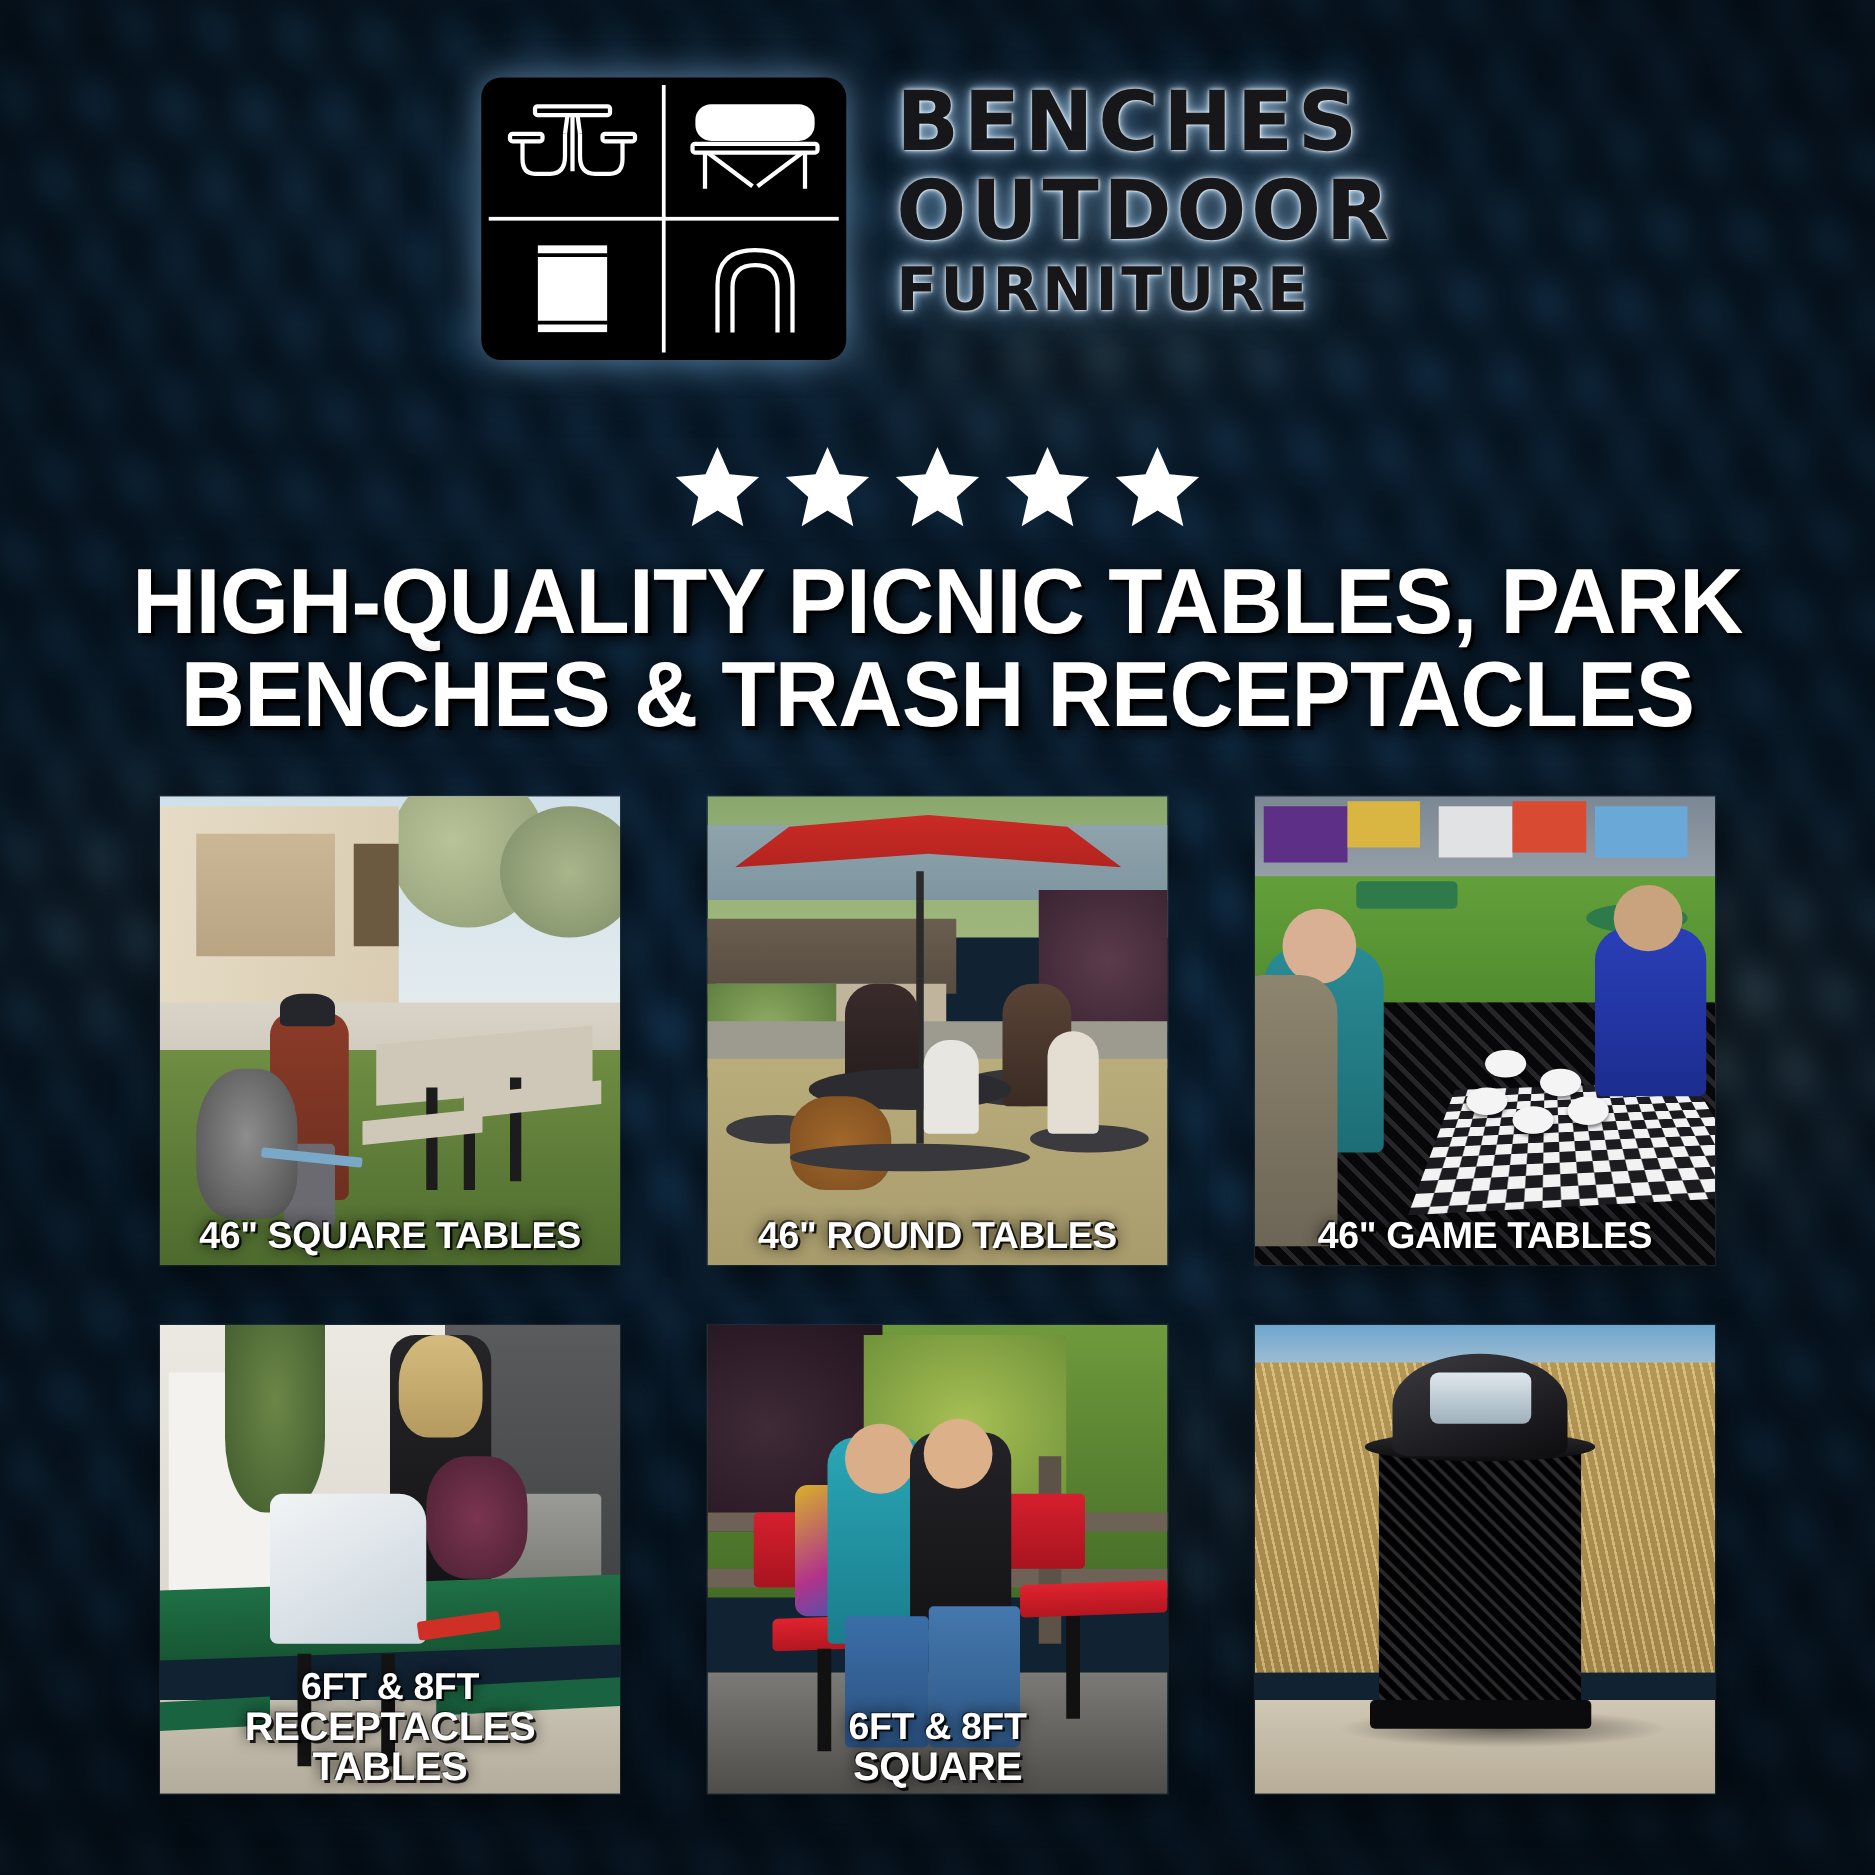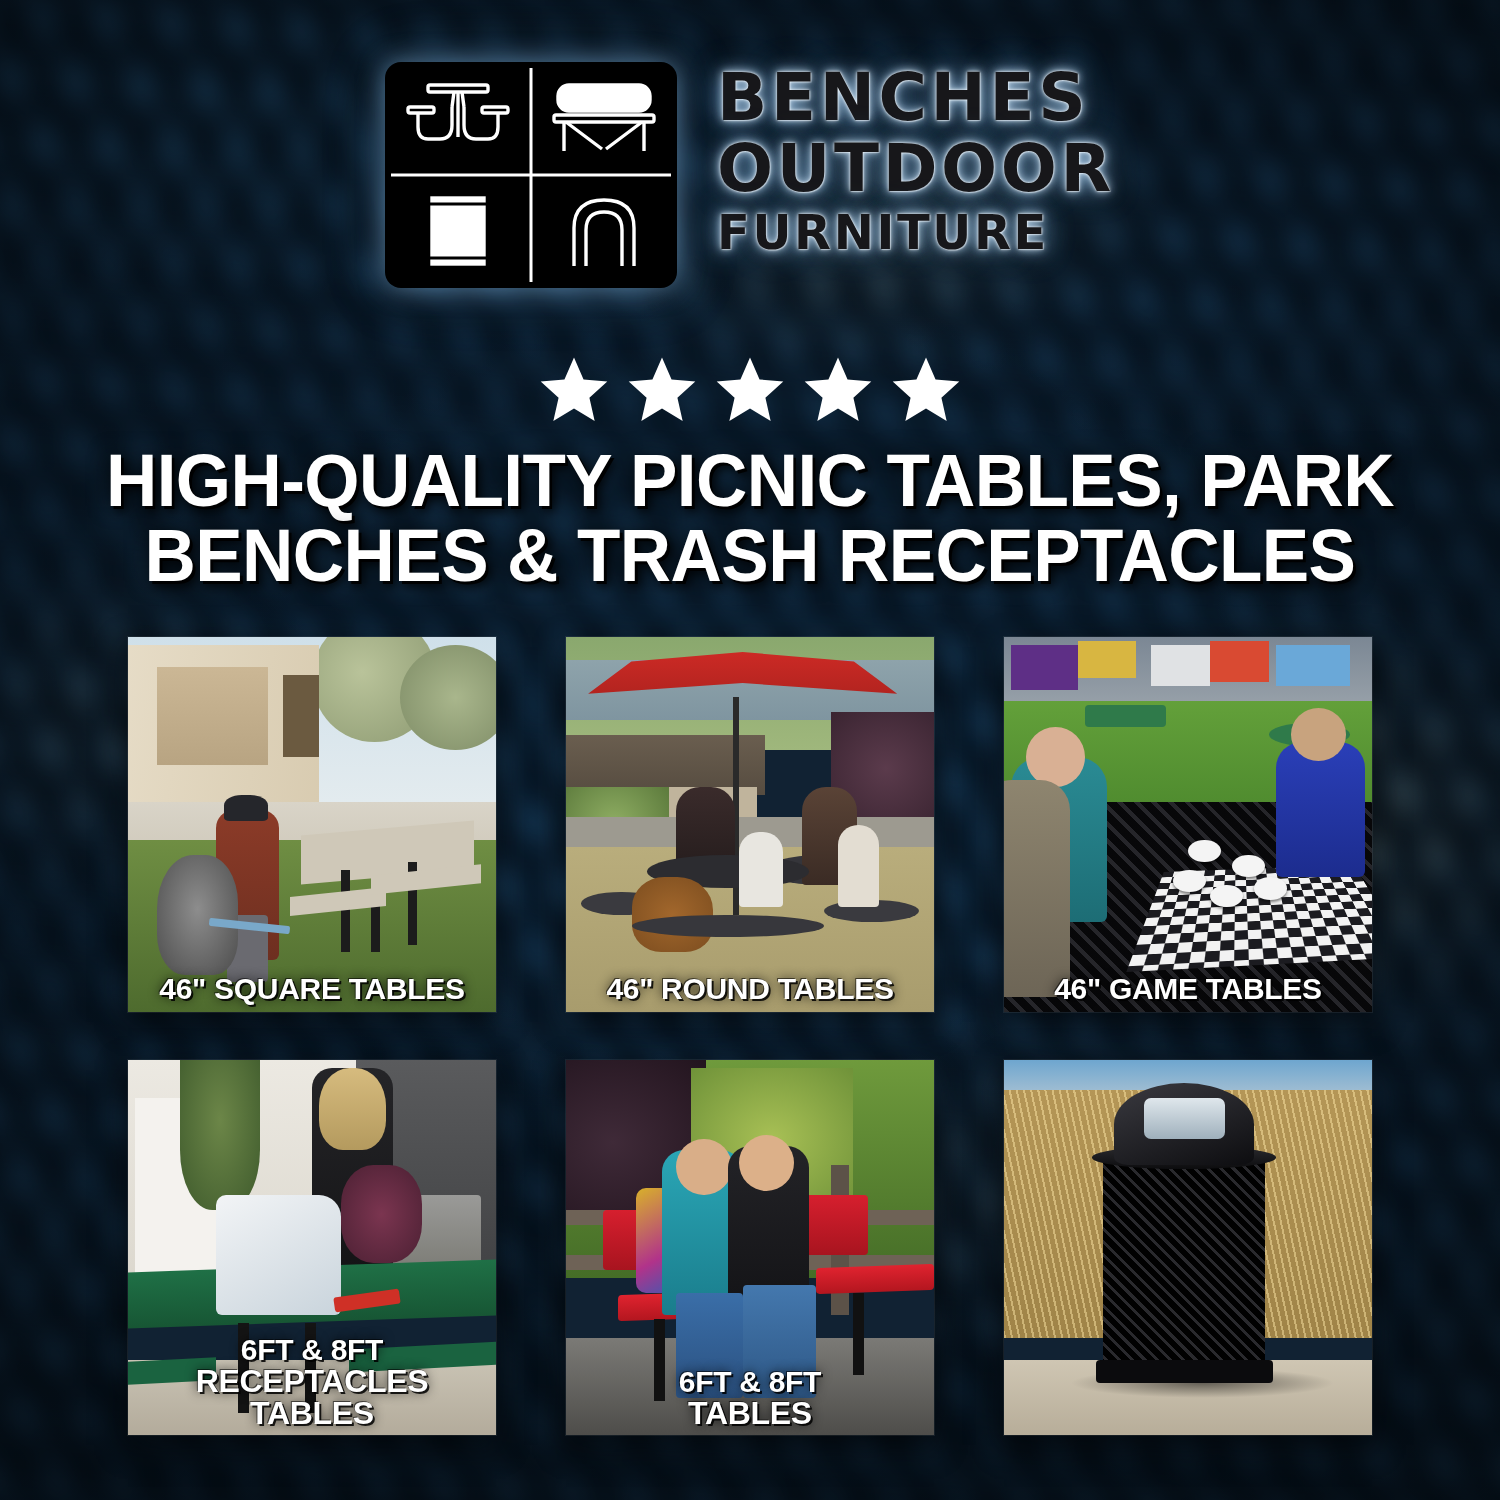--- a/index.html
+++ b/index.html
@@ -513,21 +513,21 @@
           <div class="rect c5-pack"></div>
           <div class="rect c5-boy1"></div>
           <div class="blob c5-boy1h"></div>
           <div class="rect c5-boy2"></div>
           <div class="blob c5-boy2h"></div>
           <div class="rect c5-jean1"></div>
           <div class="rect c5-jean2"></div>
         </div>
         <div class="caption two">
           <span>6FT &amp; 8FT</span>
-          <span class="c2">TABLES</span>
+          <span class="c2">SQUARE</span>
         </div>
       </div>
 
       <div class="card">
         <div class="scene">
           <div class="sky c6-grass"></div>
           <div class="c6-gtex"></div>
           <div class="rect c6-sky"></div>
           <div class="ground c6-path"></div>
           <div class="blob c6-shadow"></div>

